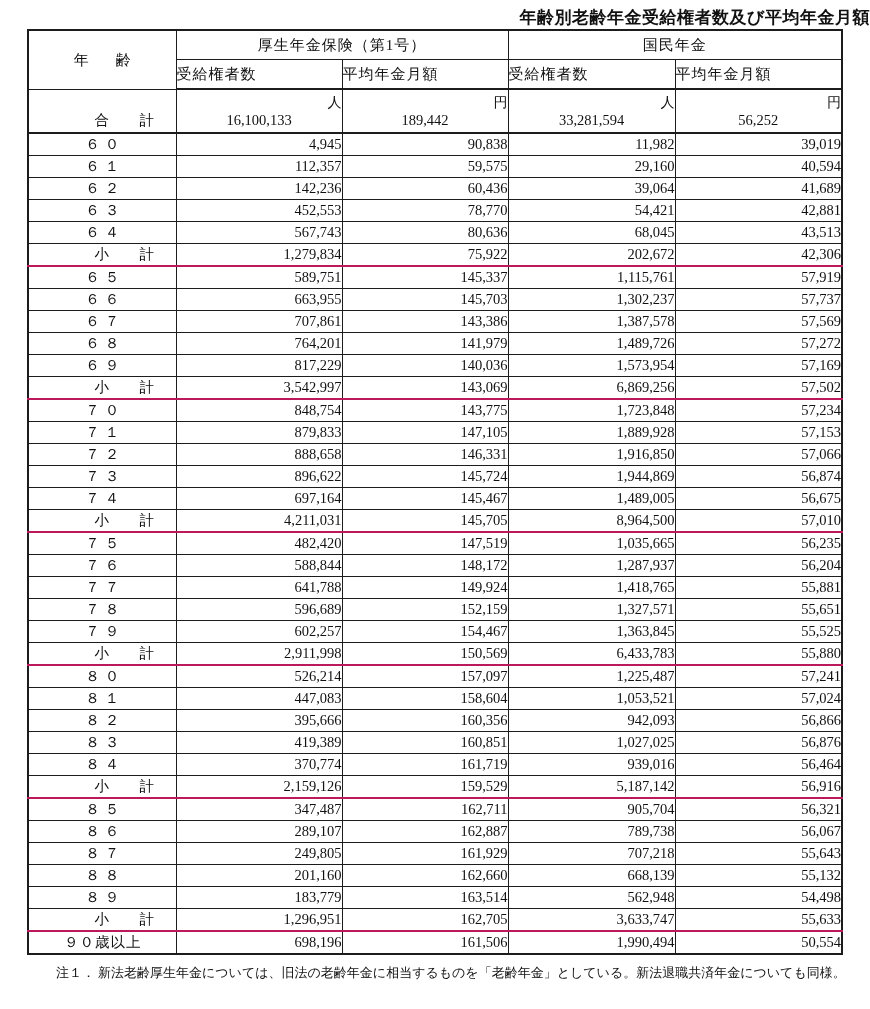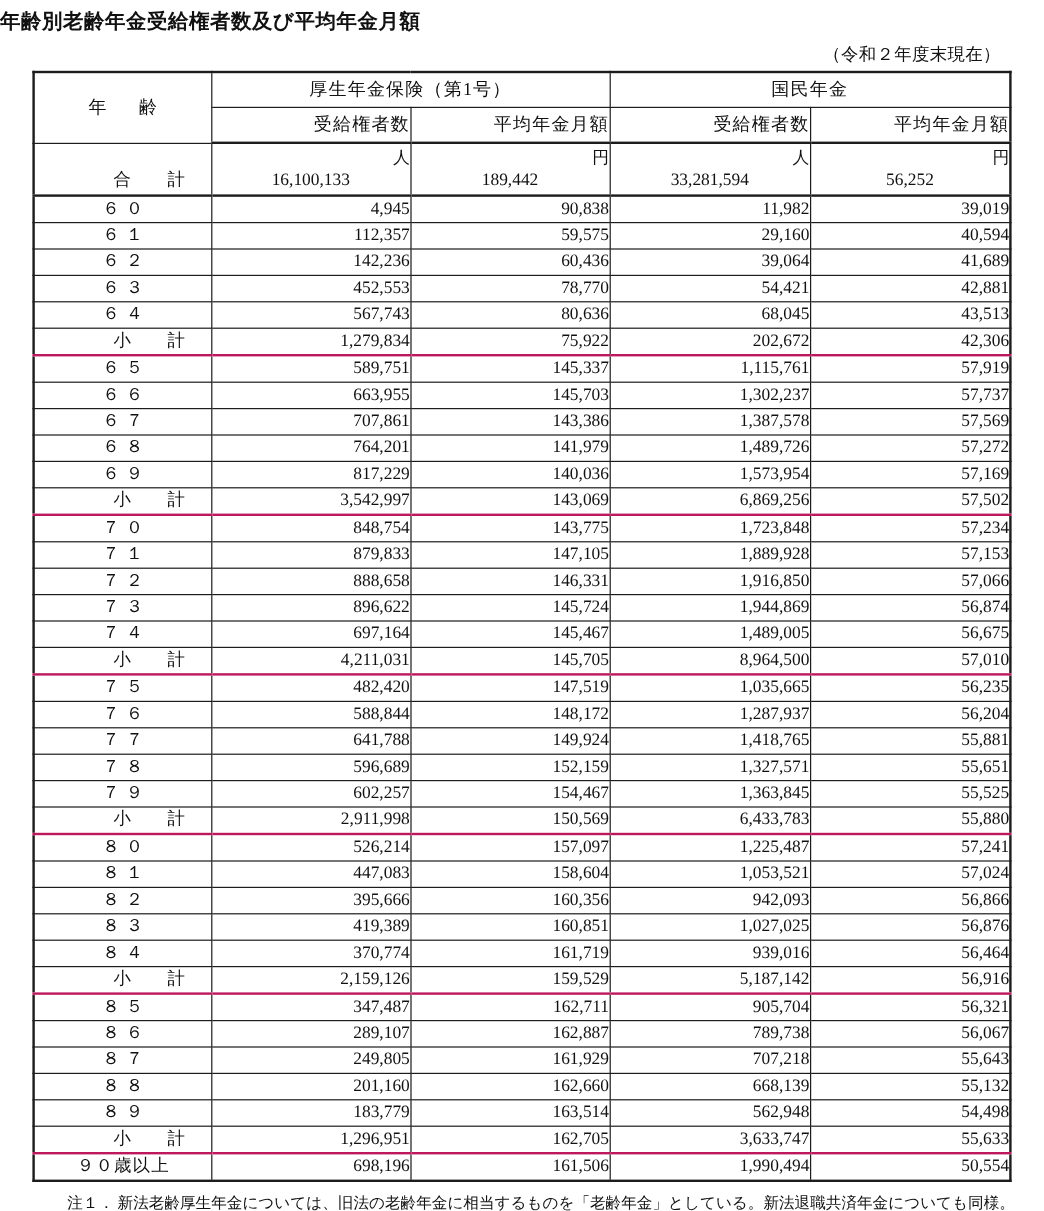--- a/index.html
+++ b/index.html
@@ -17,21 +17,21 @@
   .page {
     position: relative;
     width: 870px;
     height: 1009px;
     box-sizing: border-box;
     padding: 0;
   }
 
   
   .doc-title {
-    text-align: left;
+    text-align: right;
     font-size: 17px;
     font-weight: bold;
     letter-spacing: 0.5px;
     padding-top: 7px;
     margin: 0;
     line-height: 1.3;
   }
   .as-of-line {
     text-align: right;
     font-size: 14.5px;
@@ -78,21 +78,21 @@
     height: 28px;
     line-height: 28px;
     white-space: nowrap;
   }
   th.hdr-age {
     font-size: 15px;
     letter-spacing: 6px;
     text-indent: 6px;
   }
   th.hdr-sub {
-    text-align: right;
+    text-align: left;
     font-size: 15px;
     letter-spacing: 1px;
     height: 28px;
     line-height: 28px;
     white-space: nowrap;
   }
 
   
   tr.header-row-2 th { border-bottom: 2px solid #1c1c1c; }
 
@@ -175,21 +175,20 @@
     text-align: justify;
   }
 </style>
 </head>
 <body>
 
 <div class="page">
 
   <h1 class="doc-title">年齢別老齢年金受給権者数及び平均年金月額</h1>
 
-  <div class="as-of-line">（令和２年度末現在）</div>
 
   <div class="table-wrap">
     <table class="pension">
       <colgroup>
         <col class="c-age">
           <col class="c-num">
           <col class="c-amt">
           <col class="c-num2">
           <col class="c-amt2">
       </colgroup>

